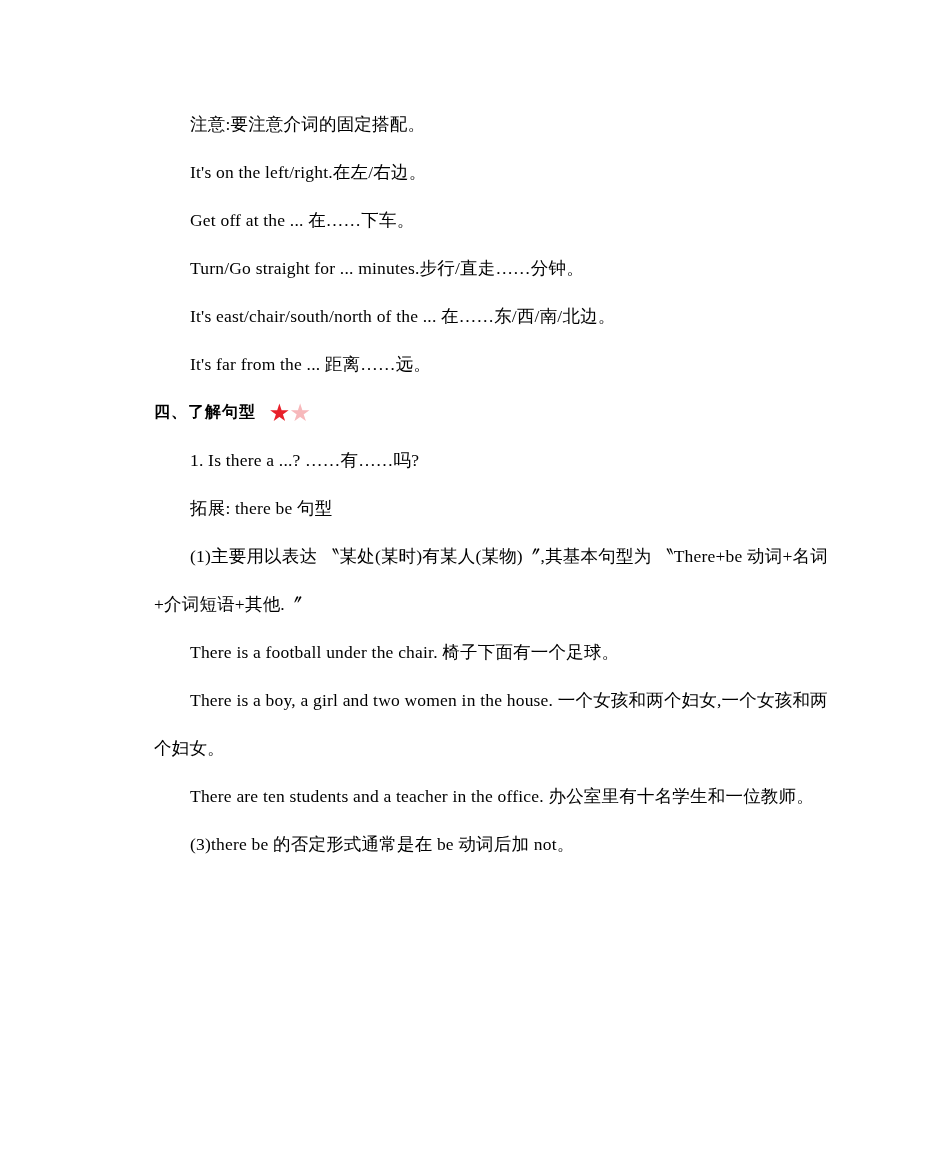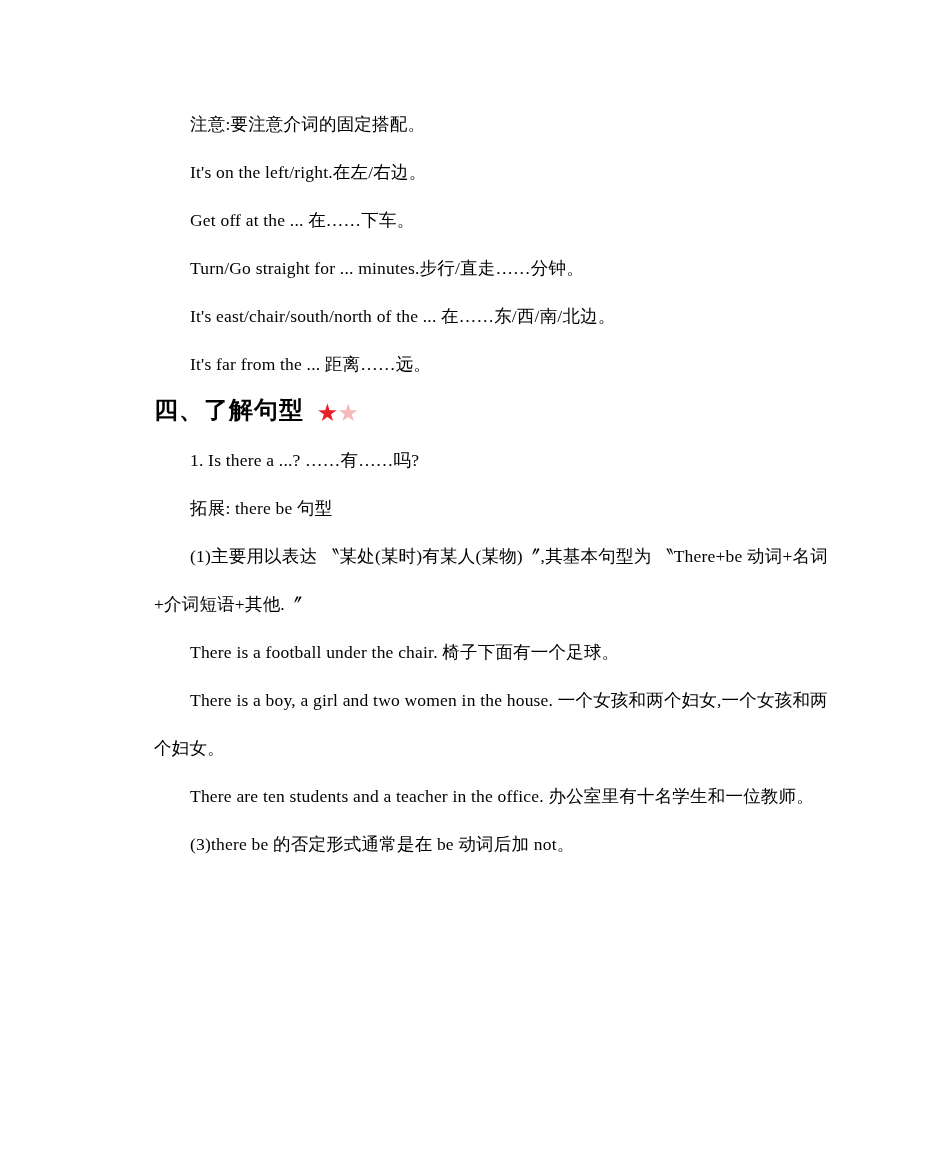--- a/index.html
+++ b/index.html
@@ -47,23 +47,23 @@
     font-weight: bold;
     line-height: 48px;
     margin: 0;
     padding: 0 0 0 138px;
     display: flex;
     align-items: center;
     gap: 0px;
     font-family: "Liberation Sans", sans-serif;
   }
   .section-heading .heading-text {
-    font-family: Liberation Mono, monospace;
+    font-family: Liberation Sans, sans-serif;
     font-weight: bold;
-    font-size: 24px;
+    font-size: 16px;
     letter-spacing: 1px;
   }
   .stars {
     display: inline-flex;
     align-items: center;
     margin-left: 14px;
     gap: 2px;
   }
   .star {
     font-size: 21px;

